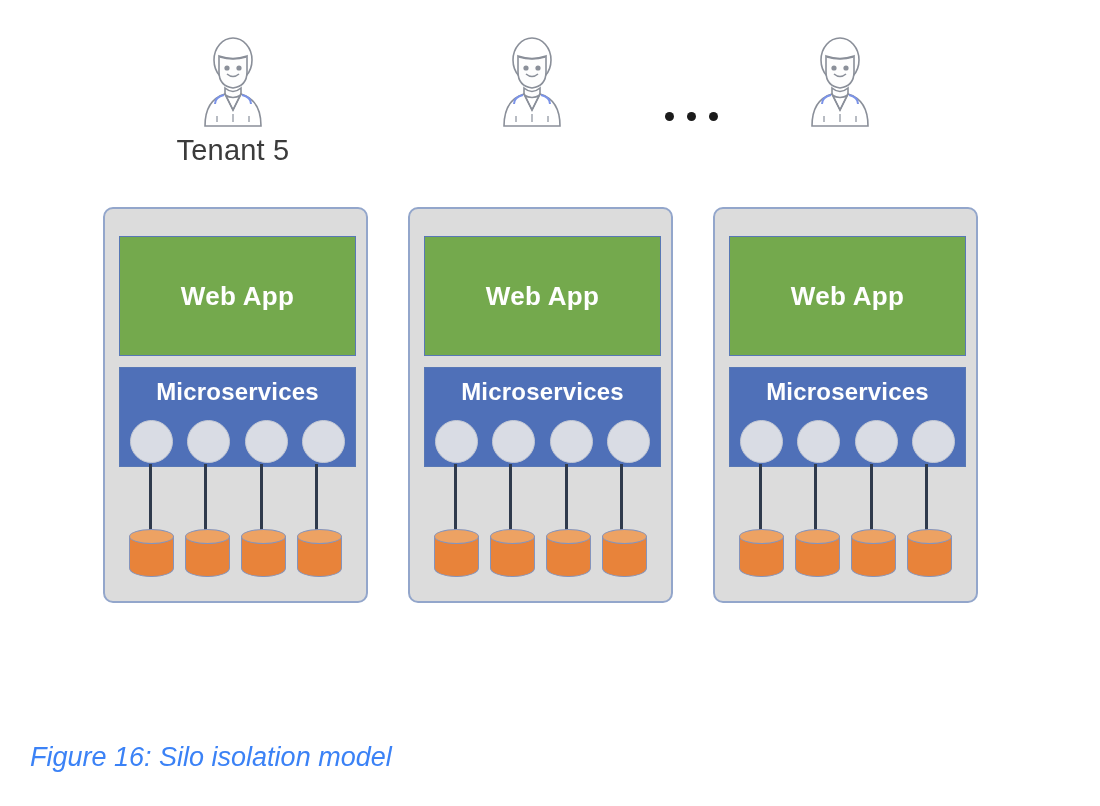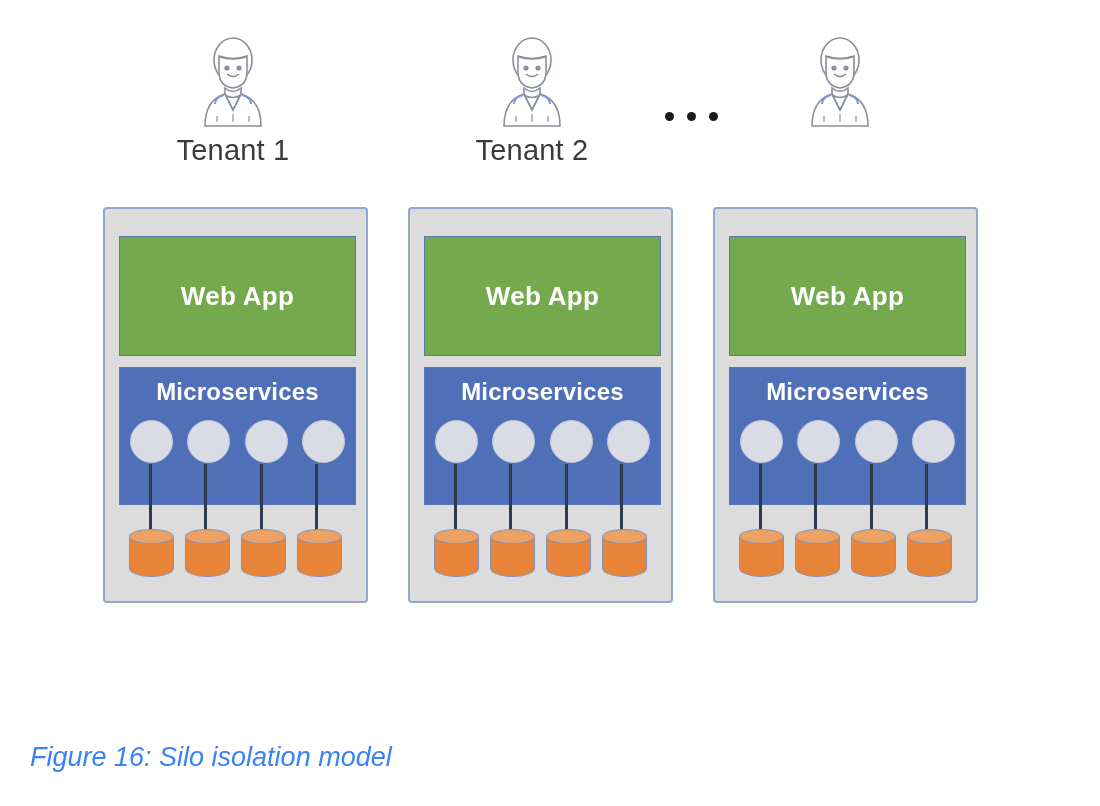--- a/index.html
+++ b/index.html
@@ -56,21 +56,21 @@
     background: #1b1b1b;
   }
 
   
   .silo {
     position: absolute;
     width: 265px;
     height: 396px;
     background: #dcdcdc;
     border: 2px solid #93a6cb;
-    border-radius: 4px;
+    border-radius: 10px;
     box-sizing: border-box;
   }
 
   .webapp-box {
     position: absolute;
     left: 14px;
     top: 27px;
     width: 237px;
     height: 120px;
     background: #74a94d;
@@ -86,21 +86,21 @@
     font-weight: bold;
     font-family: "Liberation Sans", sans-serif;
     letter-spacing: 0.3px;
   }
 
   .micro-box {
     position: absolute;
     left: 14px;
     top: 158px;
     width: 237px;
-    height: 138px;
+    height: 100px;
     background: #4f70b8;
     border: 1.5px solid #5878b5;
     box-sizing: border-box;
   }
   .micro-label {
     position: absolute;
     top: 10px;
     left: 0;
     right: 0;
     text-align: center;
@@ -216,21 +216,21 @@
       <g fill="none" stroke="#7b93e8" stroke-width="2">
         <path d="M37 65 q-9 2 -9 9"></path>
         <path d="M55 65 q9 2 9 9"></path>
       </g>
       <g stroke="#9aa0aa" stroke-width="1.4">
         <line x1="30" y1="86" x2="30" y2="92"></line>
         <line x1="46" y1="84" x2="46" y2="92"></line>
         <line x1="62" y1="86" x2="62" y2="92"></line>
       </g>
     </svg>
-    <span class="tenant-label">Tenant 1</span>
+    <span class="tenant-label">Tenant 5</span>
   </div>
 
   <div class="tenant-head" style="left:427px; top:30px;">
     <svg class="tenant-icon" viewBox="0 0 92 100">
       <g fill="none" stroke="#8a8f99" stroke-width="1.6">
         <path d="M27 30 a19 22 0 0 1 38 0 a19 22 0 0 1 -38 0 Z"></path>
         <path d="M32 26 q14 5 28 0 l0 16 q0 14 -14 16 q-14 -2 -14 -16 Z" fill="#fdfdfd"></path>
         <path d="M33 27 q13 4 26 0"></path>
         <path d="M40 44 q6 5 12 0"></path>
         <path d="M38 58 q8 7 16 0 l0 7 q-8 5 -16 0 Z" fill="#fdfdfd"></path>
@@ -244,21 +244,20 @@
       <g fill="none" stroke="#7b93e8" stroke-width="2">
         <path d="M37 65 q-9 2 -9 9"></path>
         <path d="M55 65 q9 2 9 9"></path>
       </g>
       <g stroke="#9aa0aa" stroke-width="1.4">
         <line x1="30" y1="86" x2="30" y2="92"></line>
         <line x1="46" y1="84" x2="46" y2="92"></line>
         <line x1="62" y1="86" x2="62" y2="92"></line>
       </g>
     </svg>
-    <span class="tenant-label">Tenant 2</span>
   </div>
 
   <div class="ellipsis-group" style="left:665px; top:112px;">
     <span class="ellipsis-dot"></span>
     <span class="ellipsis-dot"></span>
     <span class="ellipsis-dot"></span>
   </div>
 
   <div class="tenant-head" style="left:735px; top:30px;">
     <svg class="tenant-icon" viewBox="0 0 92 100">

